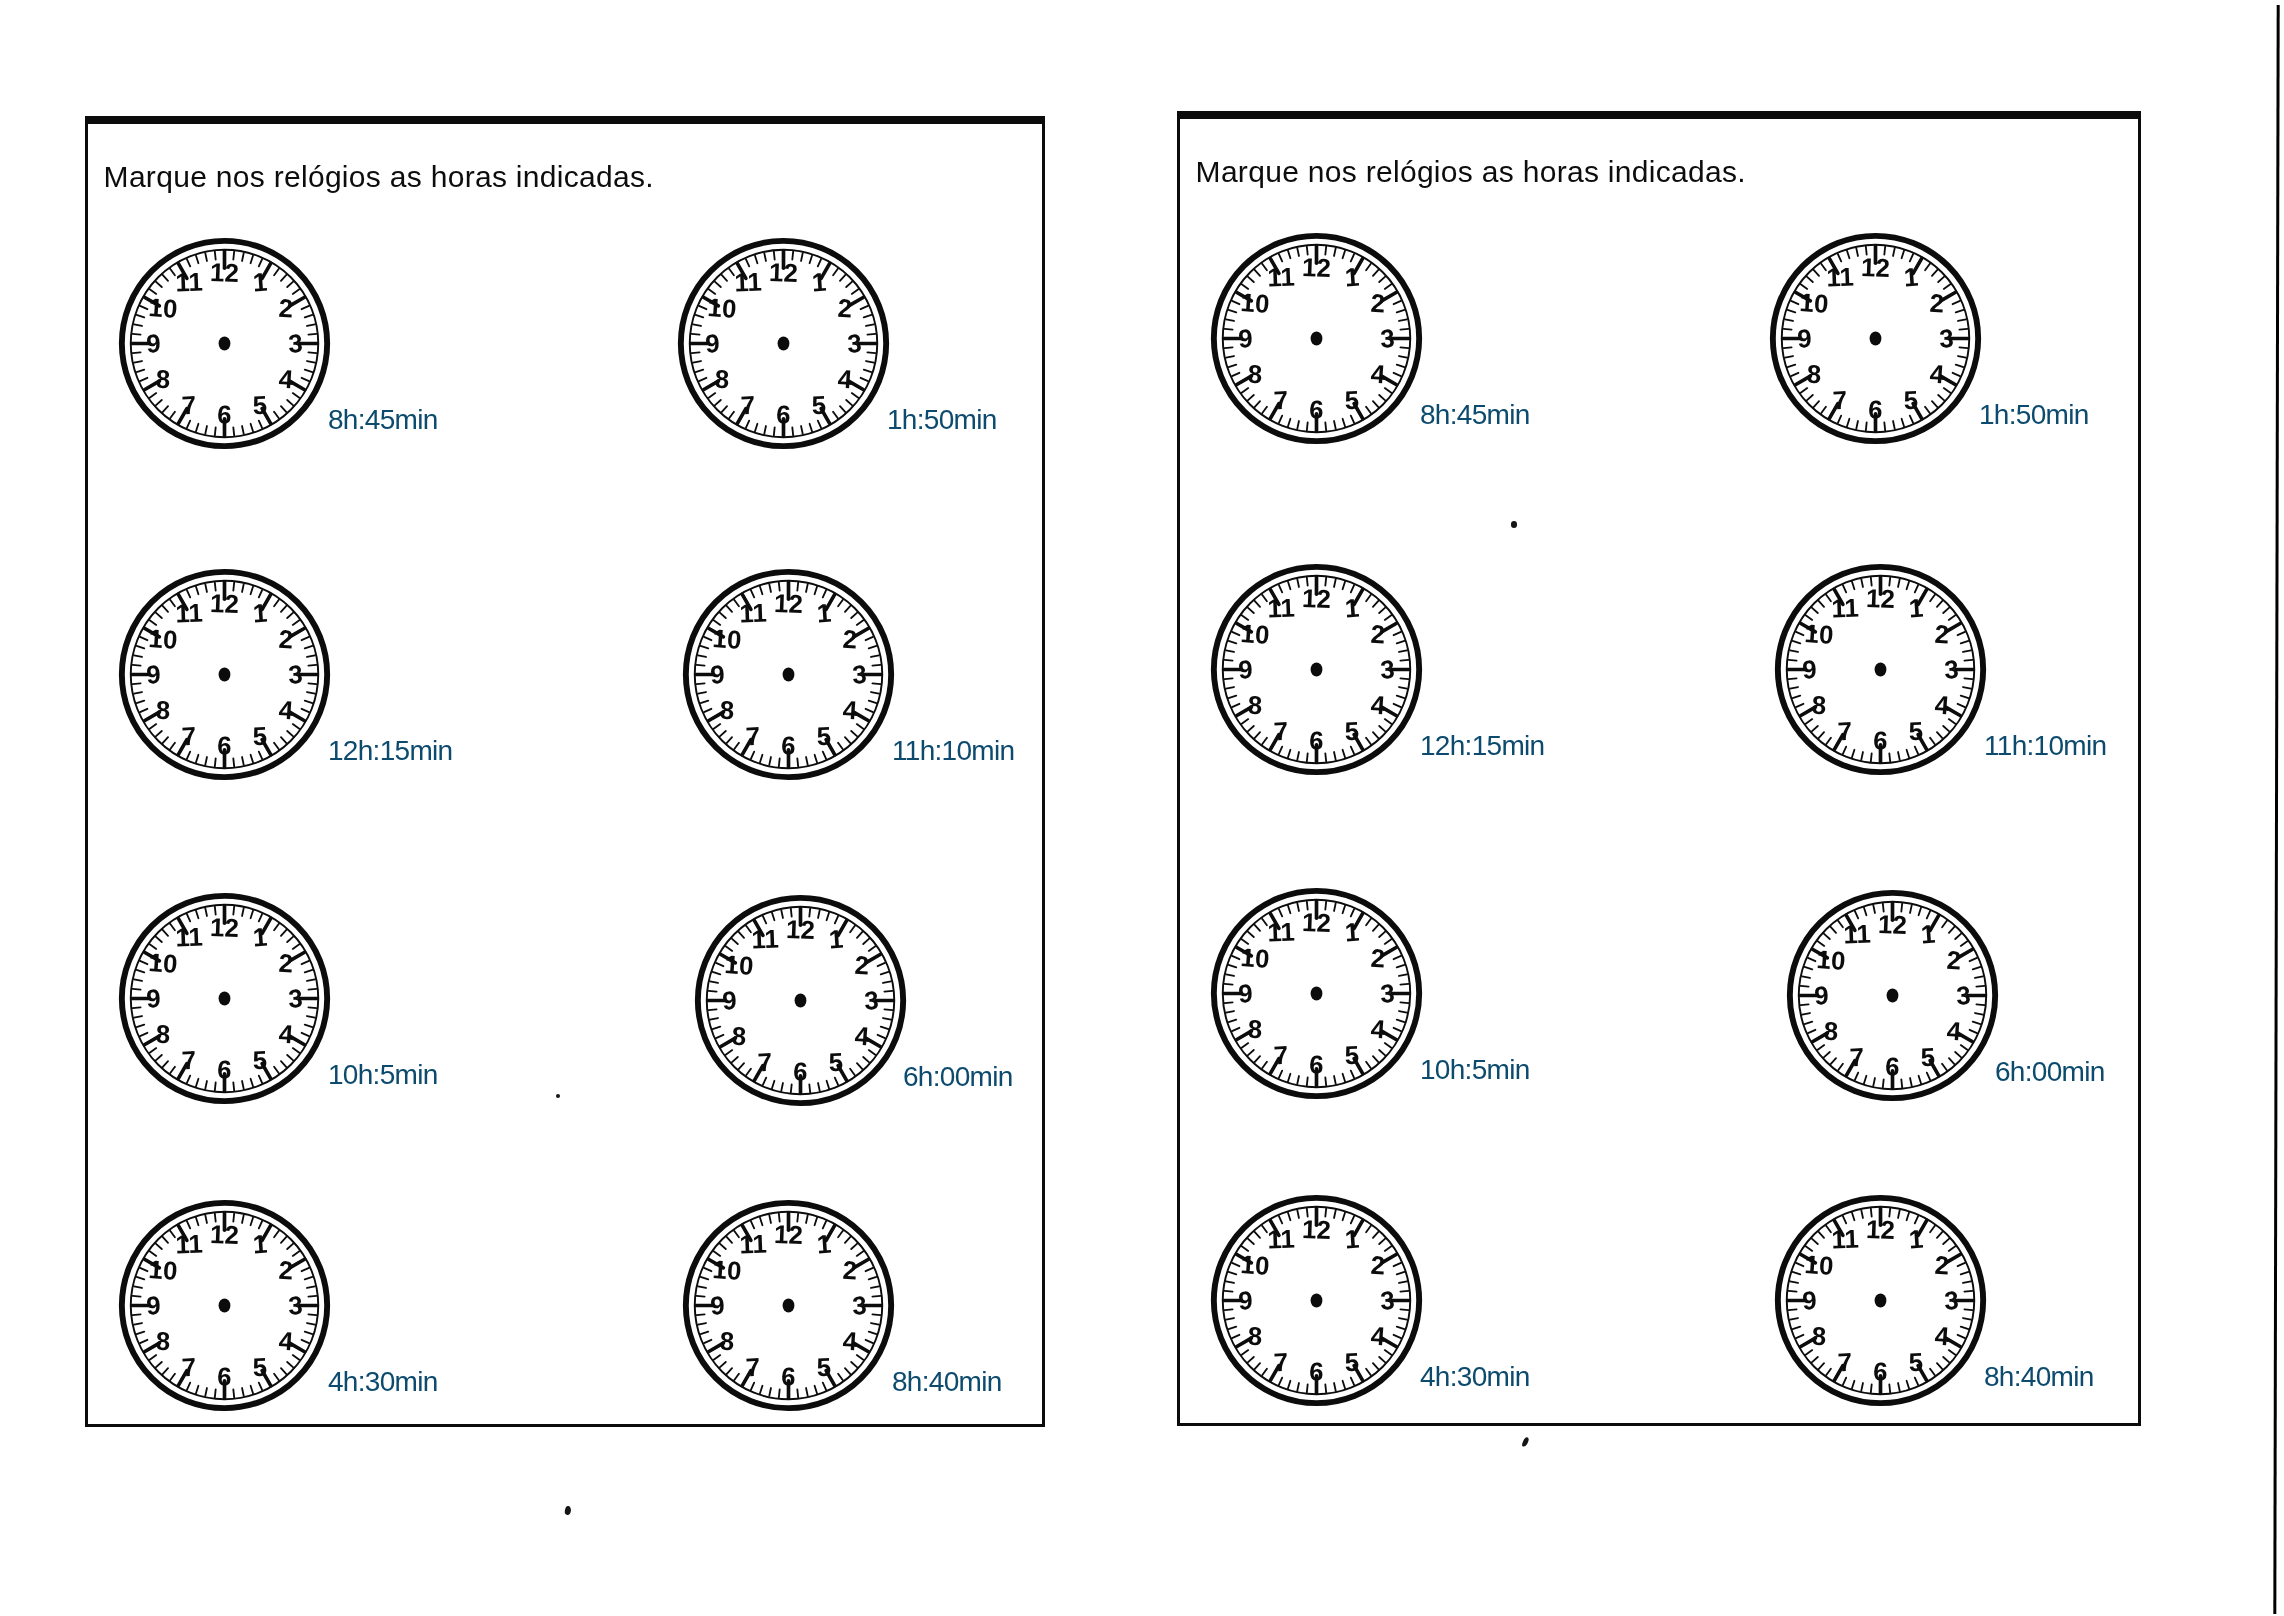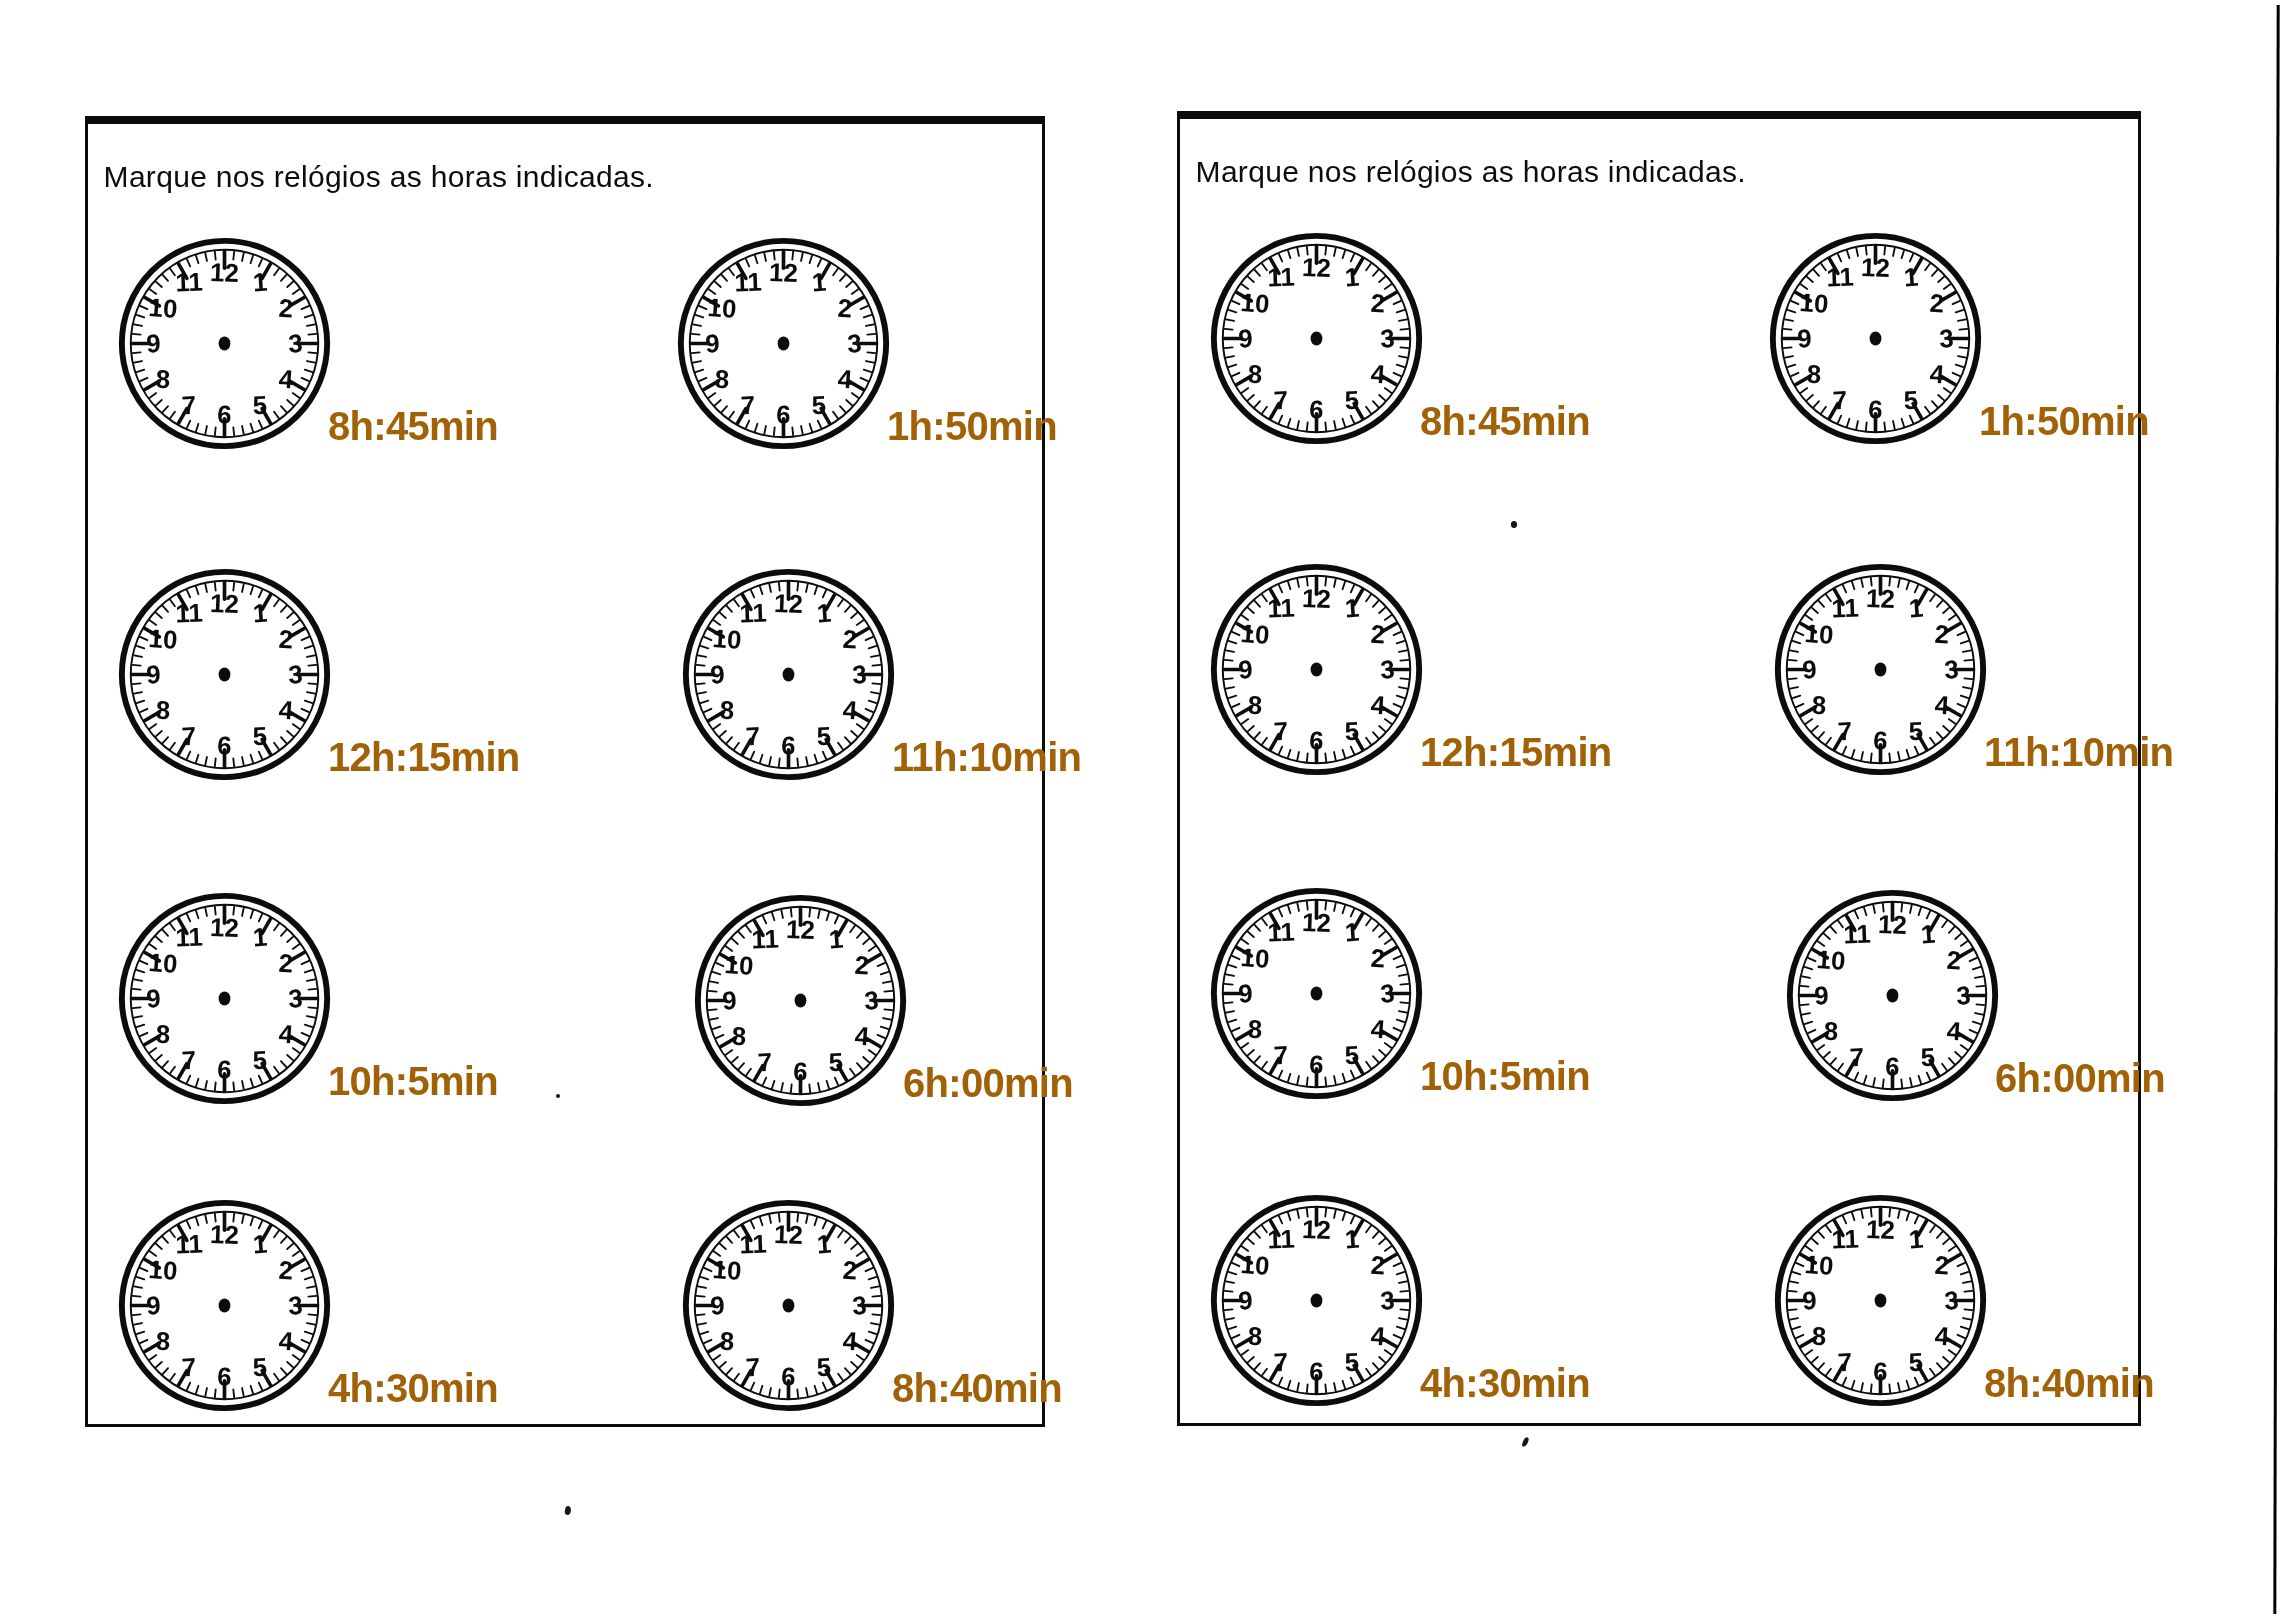--- a/index.html
+++ b/index.html
@@ -16,21 +16,21 @@
   #panel-1{left:1177px;top:111px;width:958px;height:1304px;}
   .title{
     position:absolute;left:15.6px;top:36px;margin:0;
     font-size:30px;font-weight:normal;color:#0d0d0d;letter-spacing:0.3px;
     white-space:nowrap;
   }
   .clock-layer{position:absolute;inset:0;overflow:visible;}
   .clock-unit{position:absolute;width:215px;height:215px;}
   .clock-unit svg{width:215px;height:215px;display:block;}
   .time-label{
-    position:absolute;font-size:40px;font-weight:bold;color:#a16207;
+    position:absolute;font-size:28px;font-weight:normal;color:#0c4a6e;
     white-space:nowrap;letter-spacing:-0.7px;line-height:1.05;
   }
   .edge-line{
     position:absolute;left:2275px;top:5.2px;width:3.3px;height:1609px;
     background:#000;transform:rotate(.12deg);
   }
   .artifact{position:absolute;background:#151515;border-radius:50%;}
   .artifact.dot-1{left:1511px;top:521px;width:5.9px;height:6.5px;}
   .artifact.dot-2{left:565px;top:1506px;width:5.9px;height:8.5px;border-radius:40% 60% 50% 50%;transform:rotate(12deg);}
   .artifact.dot-3{left:556px;top:1094px;width:3.9px;height:3.9px;}

